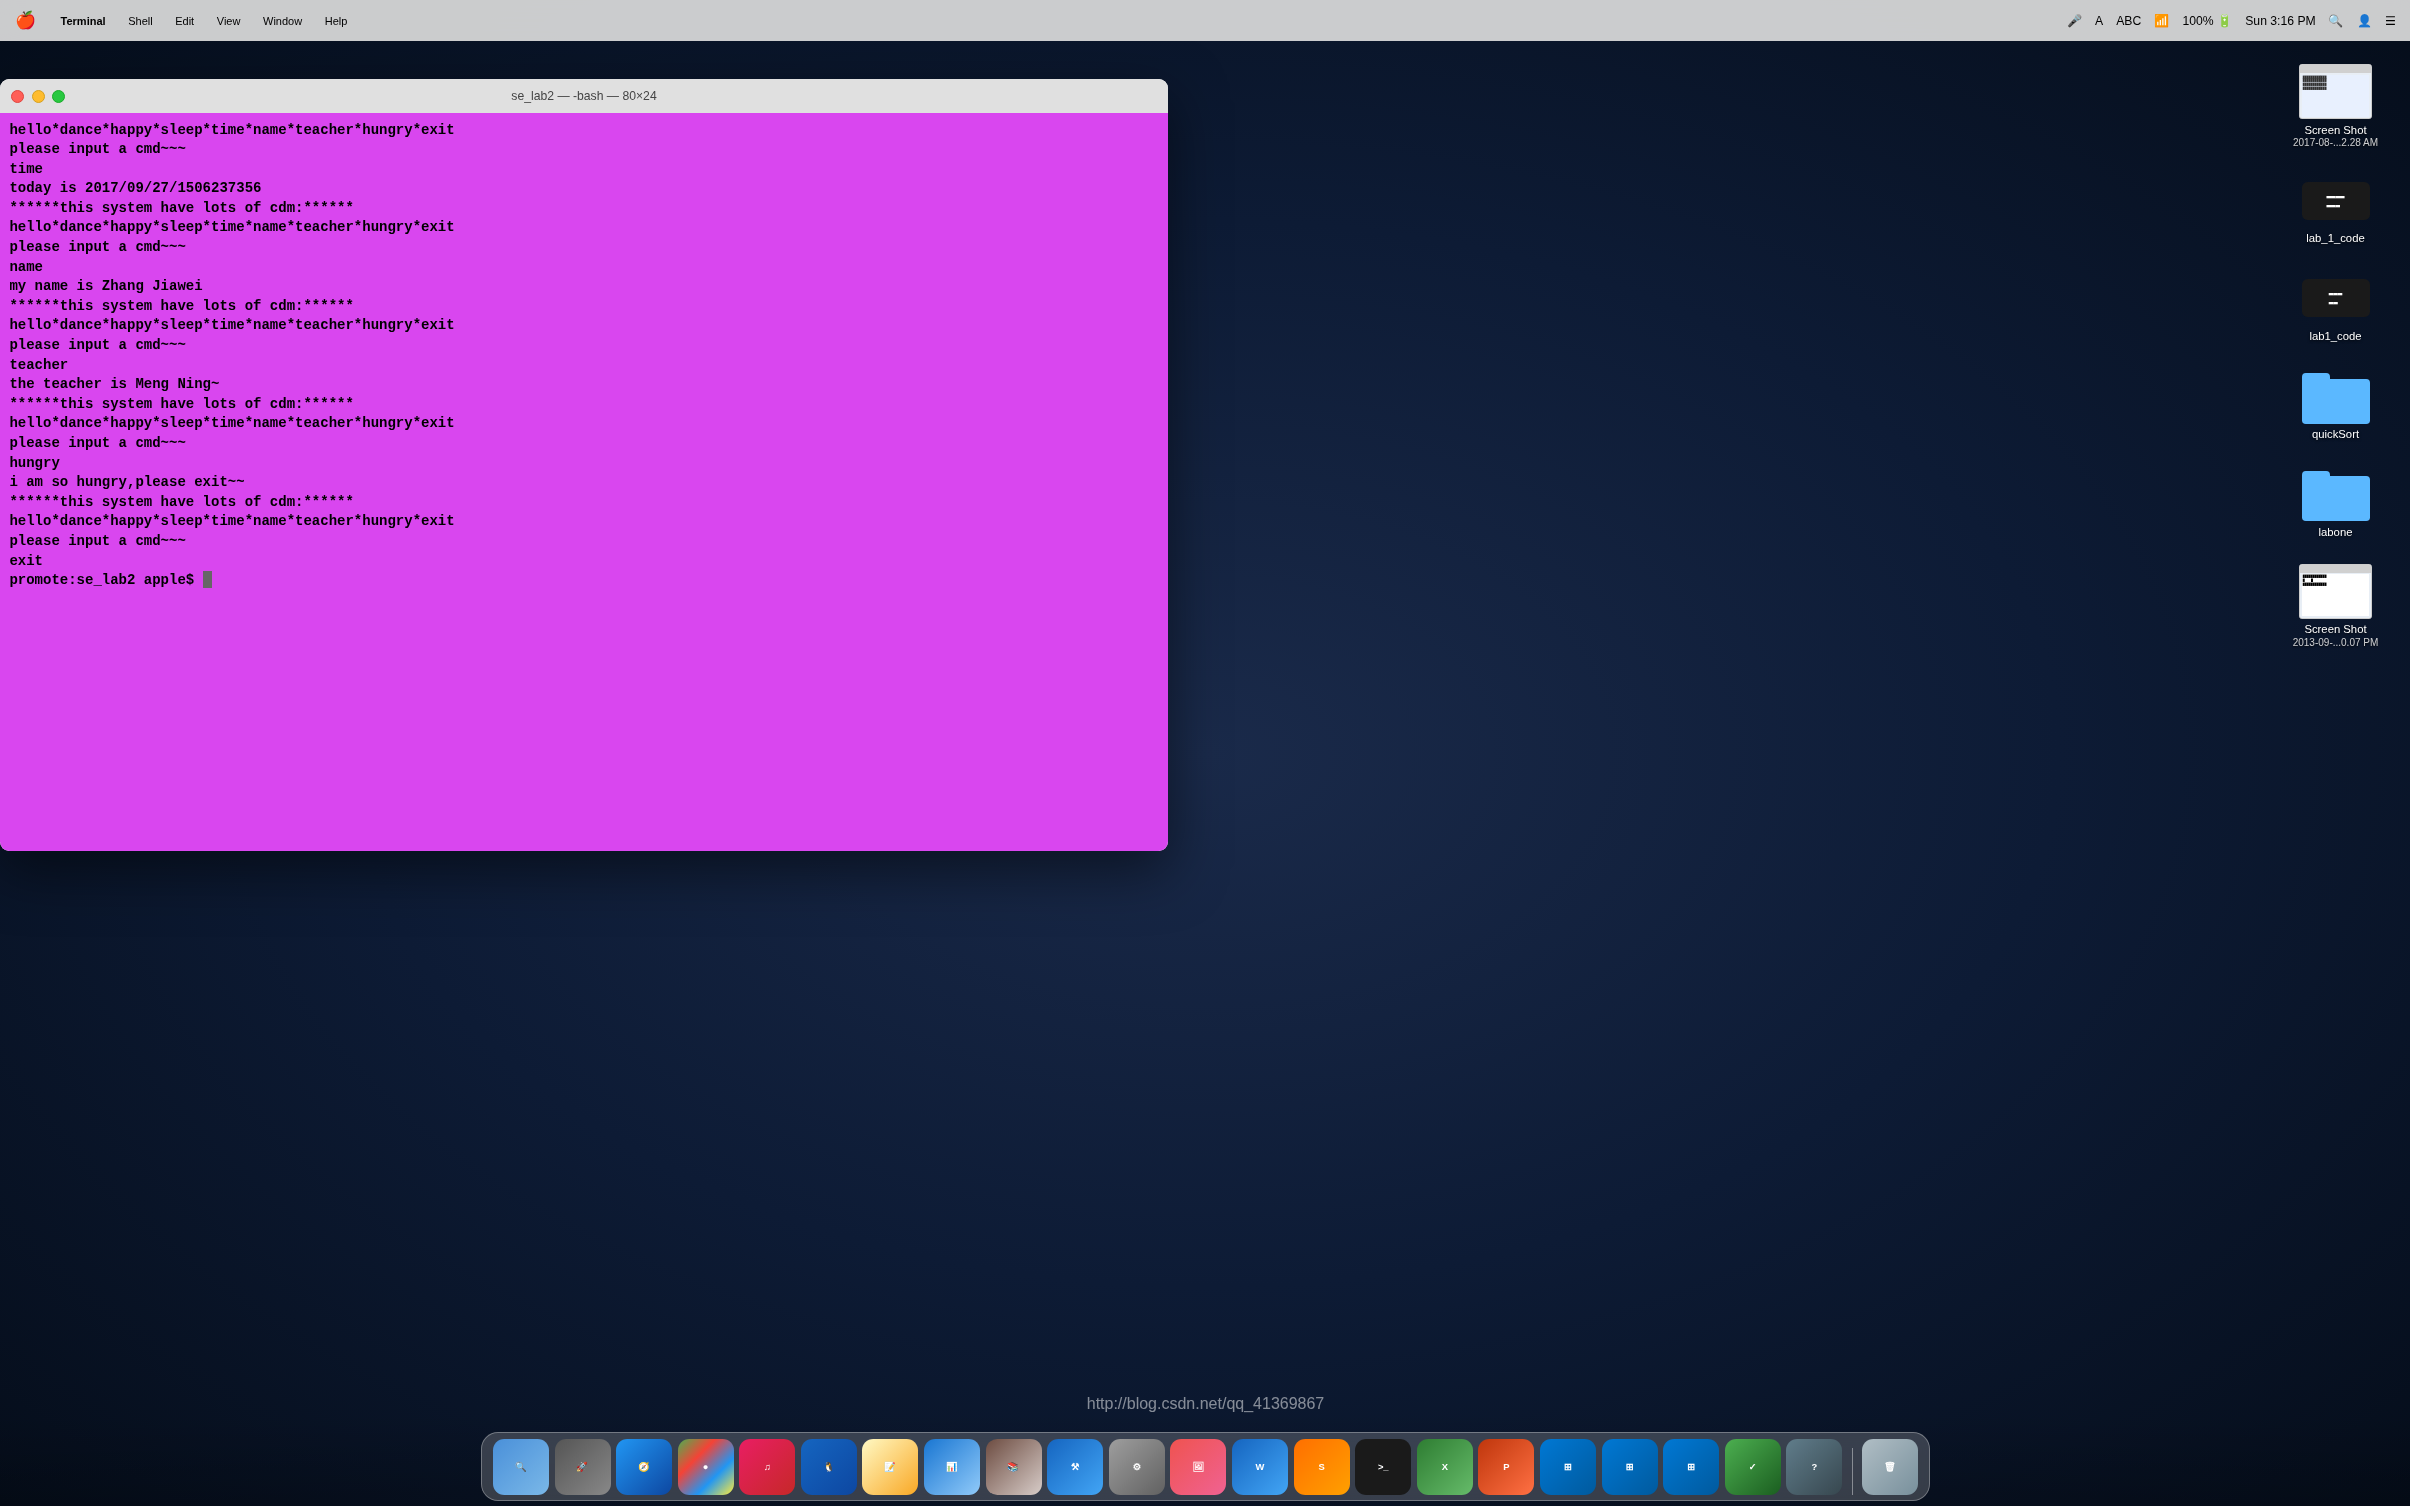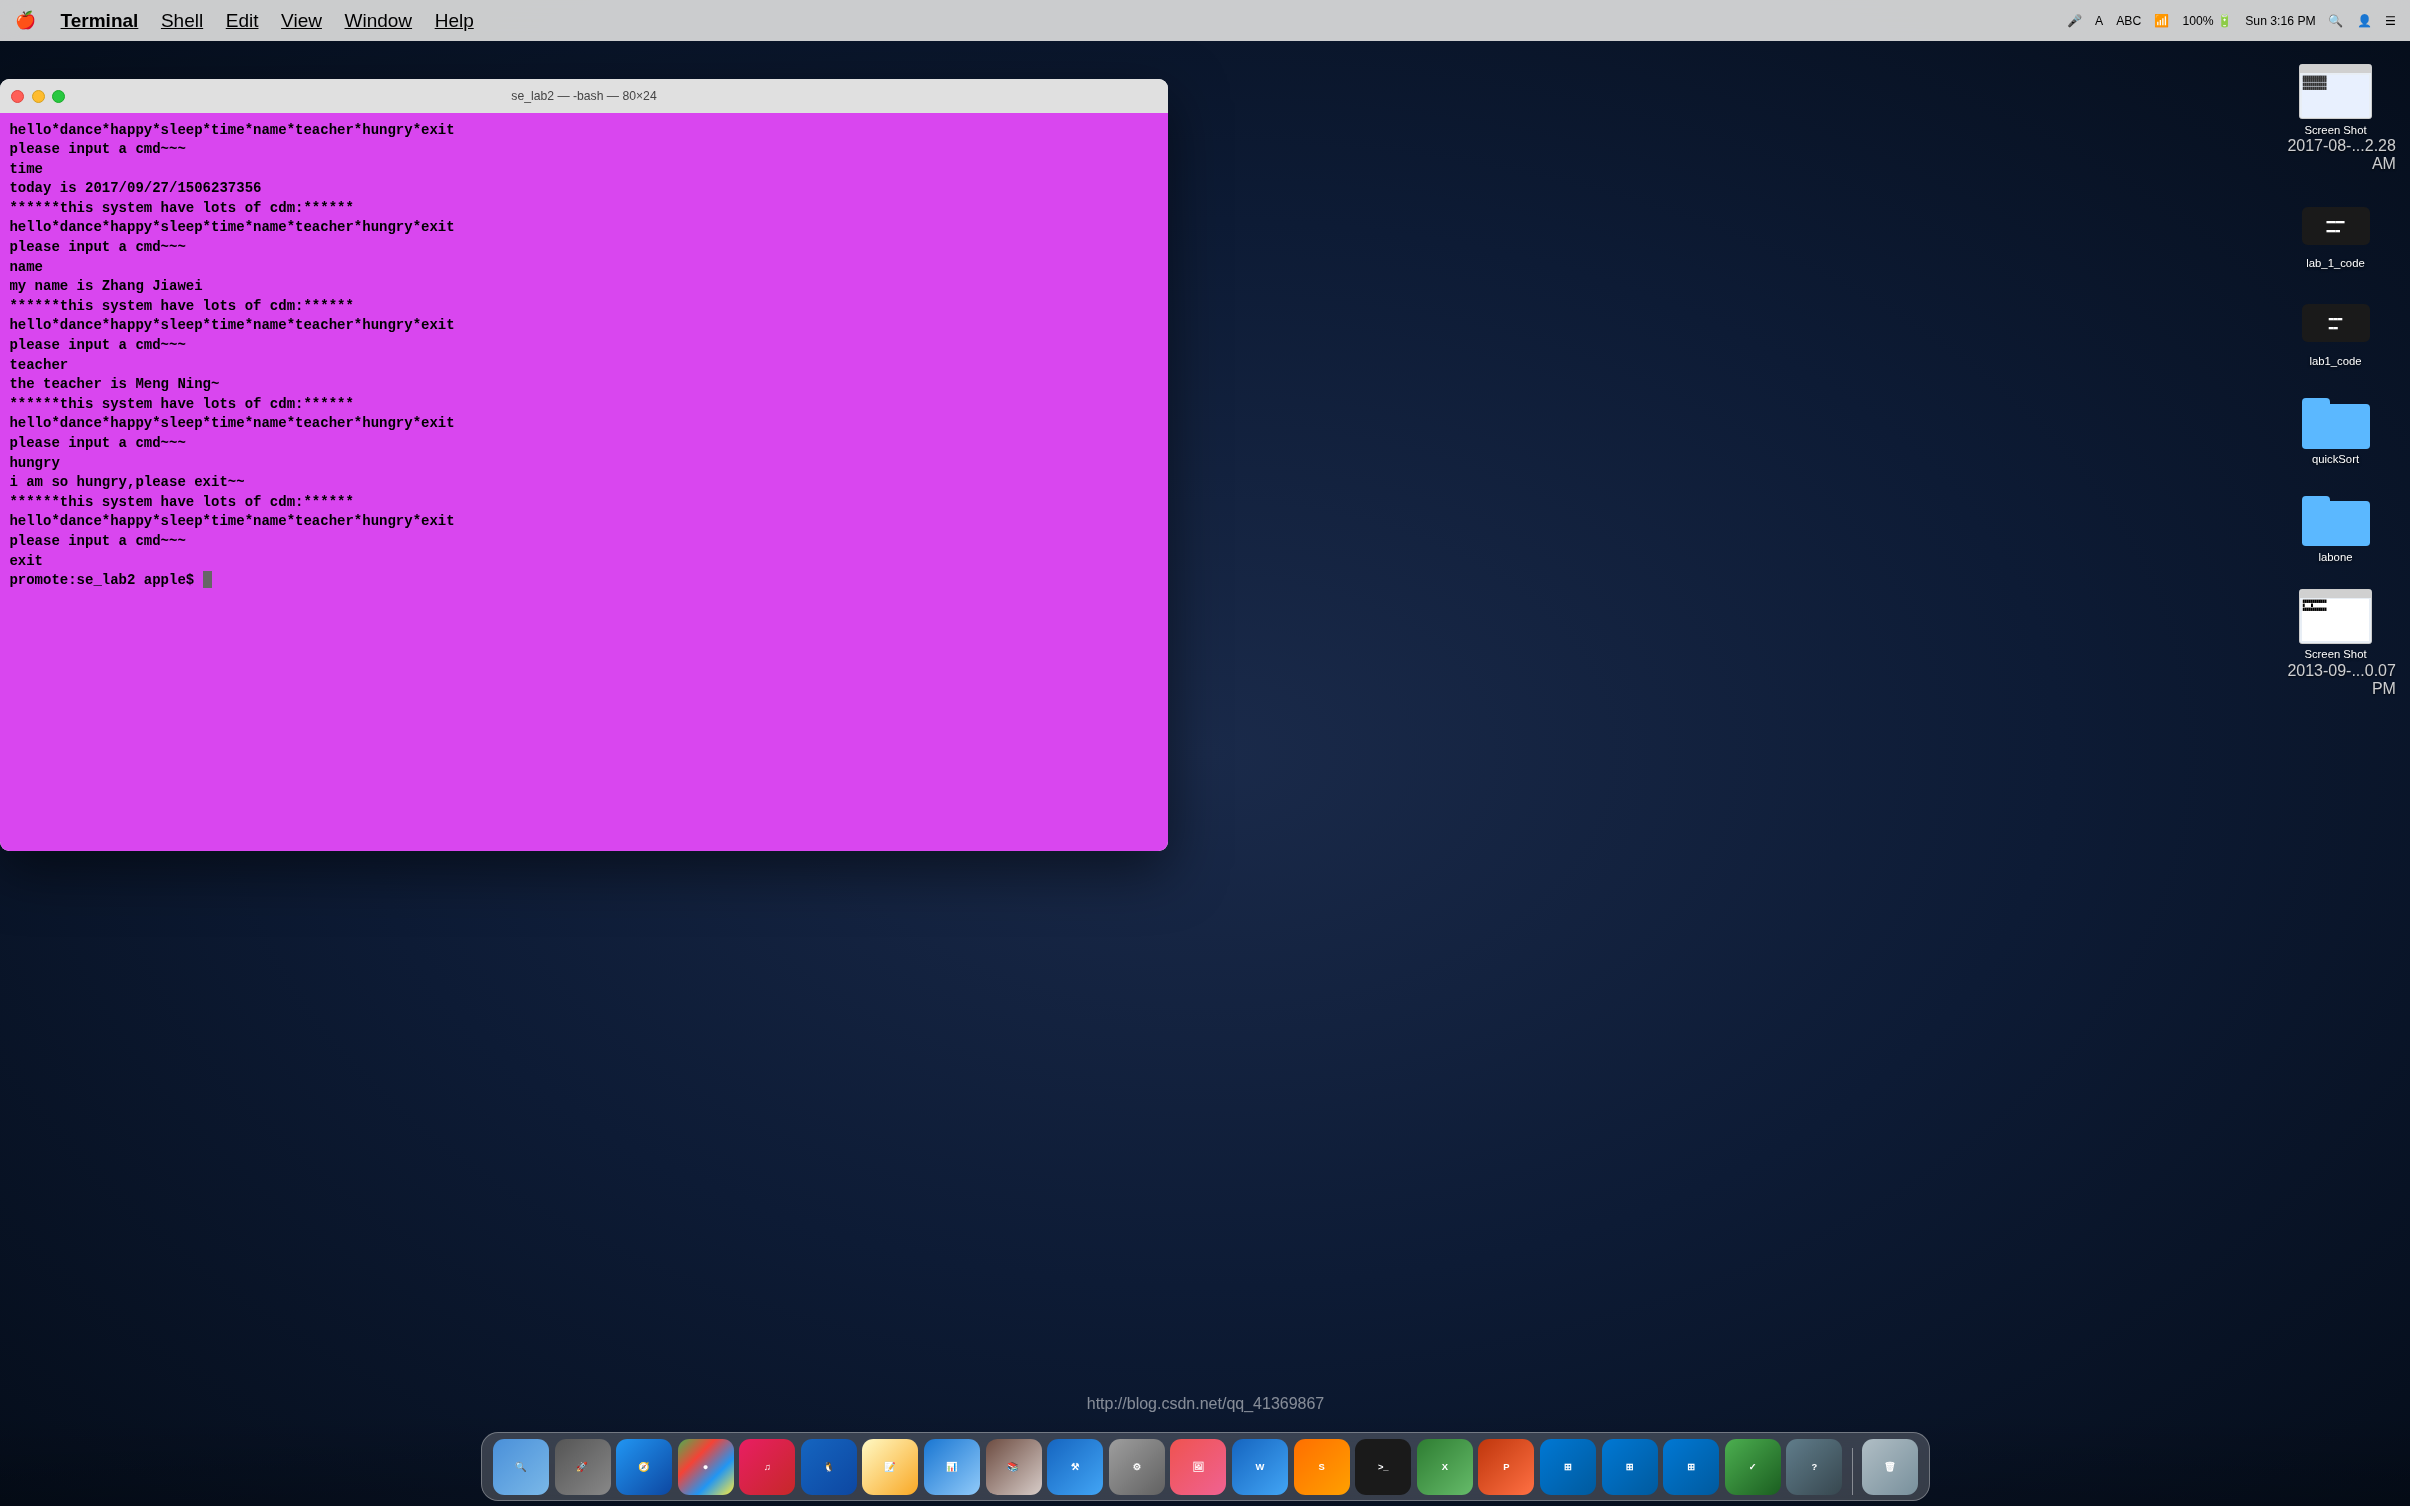--- a/index.html
+++ b/index.html
@@ -40,23 +40,22 @@
     }
     .menubar-items {
       display: flex;
       gap: 3.8px;
       align-items: center;
     }
     .menubar-item {
       padding: 1.9px 9.4px;
       border-radius: 3.8px;
       cursor: pointer;
-      font-size: 19px;
+      font-size: 11px;
       font-weight: 500;
-      text-decoration: underline;
     }
     .menubar-item.active {
       font-weight: 700;
     }
     .menubar-right {
       margin-left: auto;
       display: flex;
       align-items: center;
       gap: 13px;
       font-size: 12.2px;
@@ -234,22 +233,22 @@
       color: #fff;
       font-size: 11.3px;
       text-align: left;
       text-shadow: 0 0.9px 2.8px rgba(0,0,0,0.8);
       line-height: 1.2;
       max-width: 113px;
       word-break: break-word;
     }
     .icon-label-sub {
       color: rgba(255,255,255,0.8);
-      font-size: 16px;
-      text-align: right;
+      font-size: 10px;
+      text-align: left;
       text-shadow: 0 0.9px 1.9px rgba(0,0,0,0.8);
     }
 
     
     .dock {
       position: absolute;
       bottom: 0;
       left: 0;
       right: 0;
       height: 94px;

